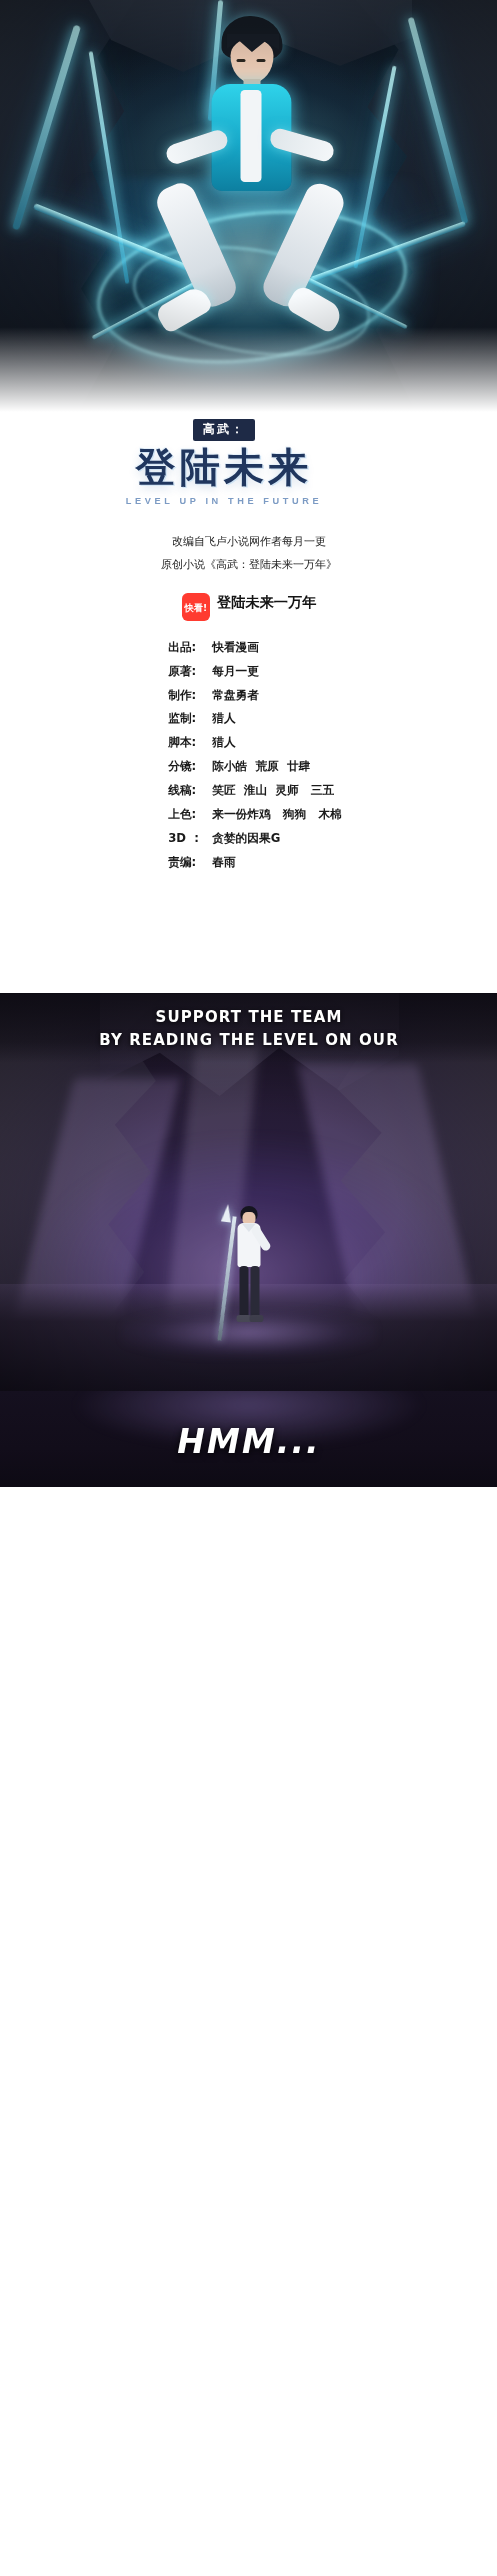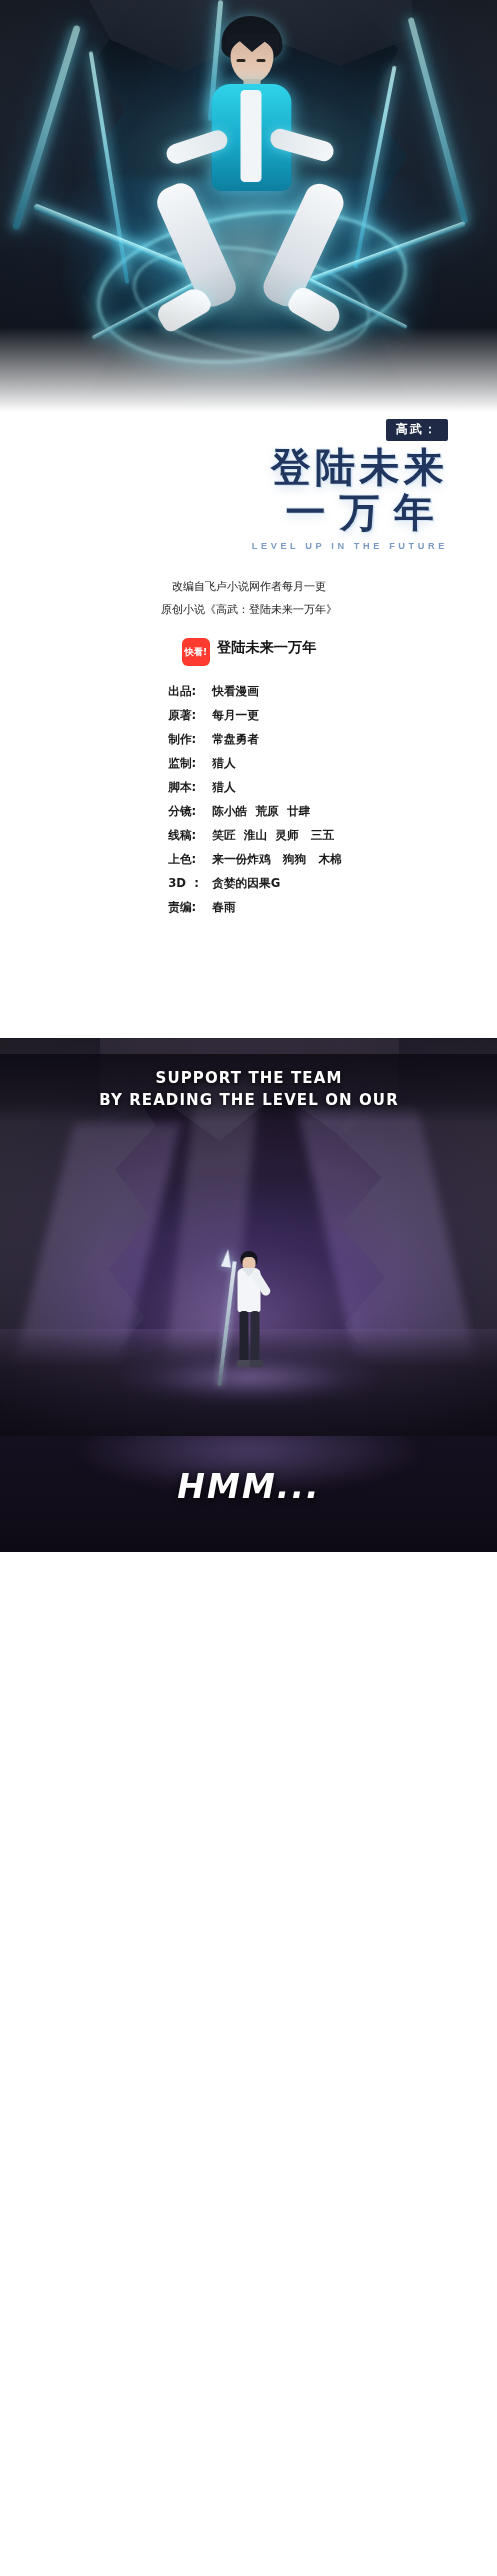--- a/index.html
+++ b/index.html
@@ -155,21 +155,21 @@
   .hero .fade-bottom {
     position: absolute; left: 0; right: 0; bottom: 0; height: 85px;
     background: linear-gradient(180deg, rgba(255,255,255,0) 0%, rgba(255,255,255,.55) 55%, #ffffff 100%);
   }
 
   
   .titleblock {
     width: 448px;
     background: #ffffff;
     padding-top: 7.1px;
-    text-align: right;
+    text-align: center;
   }
   .tag-top {
     display: inline-block;
     background: #1e2a46;
     color: #fff;
     font-size: 12px;
     letter-spacing: 2.1px;
     padding: 2.1px 10px 2.8px;
     border-radius: 2.1px;
     font-weight: bold;
@@ -318,21 +318,21 @@
     border-right: 5px solid transparent;
     border-bottom: 18.5px solid #e8eff5;
     transform: rotate(7deg);
     filter: drop-shadow(0 0 4.3px rgba(190,230,255,.7));
   }
   .p2-vig {
     position: absolute; inset: 0;
     background: radial-gradient(ellipse 85% 70% at 50% 55%, rgba(0,0,0,0) 35%, rgba(0,0,0,.6) 100%);
   }
   .support-banner {
-    position: absolute; left: 0; right: 0; top: 16px;
+    position: absolute; left: 0; right: 0; top: 0;
     padding: 12.8px 0 11.4px;
     text-align: center;
     background: linear-gradient(180deg, rgba(10,8,16,.78) 0%, rgba(10,8,16,.45) 70%, rgba(10,8,16,0) 100%);
   }
   .support-banner .l {
     color: #ffffff;
     font-family: "DejaVu Sans", sans-serif;
     font-weight: bold;
     font-size: 15px;
     letter-spacing: 1.1px;
@@ -342,21 +342,21 @@
   .support-banner .site {
     color: #ff4b3e;
     font-weight: bold;
     letter-spacing: 0.7px;
   }
 
   
   .panel3 {
     position: relative;
     width: 498px;
-    height: 116px;
+    height: 96px;
     background: linear-gradient(180deg, #15101f 0%, #120d1a 60%, #0d0a14 100%);
     overflow: hidden;
     text-decoration: underline;
   }
   .panel3 .glowfloor {
     position: absolute; left: 50%; top: -28.4px; width: 356px; height: 85px; margin-left: -178px;
     background: radial-gradient(ellipse at 50% 50%, rgba(170,140,230,0.35) 0%, rgba(0,0,0,0) 70%);
     filter: blur(5.7px);
   }
   .hmm {
@@ -412,21 +412,20 @@
     </div>
 
     <div class="vig"></div>
     <div class="fade-bottom"></div>
   </div>
 
   <div class="titleblock">
     <div class="tag-top">高武：</div>
     <div class="big-title">
       <span>登陆未来</span>
-      <span class="line2">一万年</span>
     </div>
     <div class="sub-en">LEVEL UP IN THE FUTURE</div>
   </div>
 
   <div class="credits">
     <div class="src-line">改编自飞卢小说网作者每月一更</div>
     <div class="src-line">原创小说《高武：登陆未来一万年》</div>
 
     <div class="exclusive">
       <div class="kk-logo">快看!</div>

